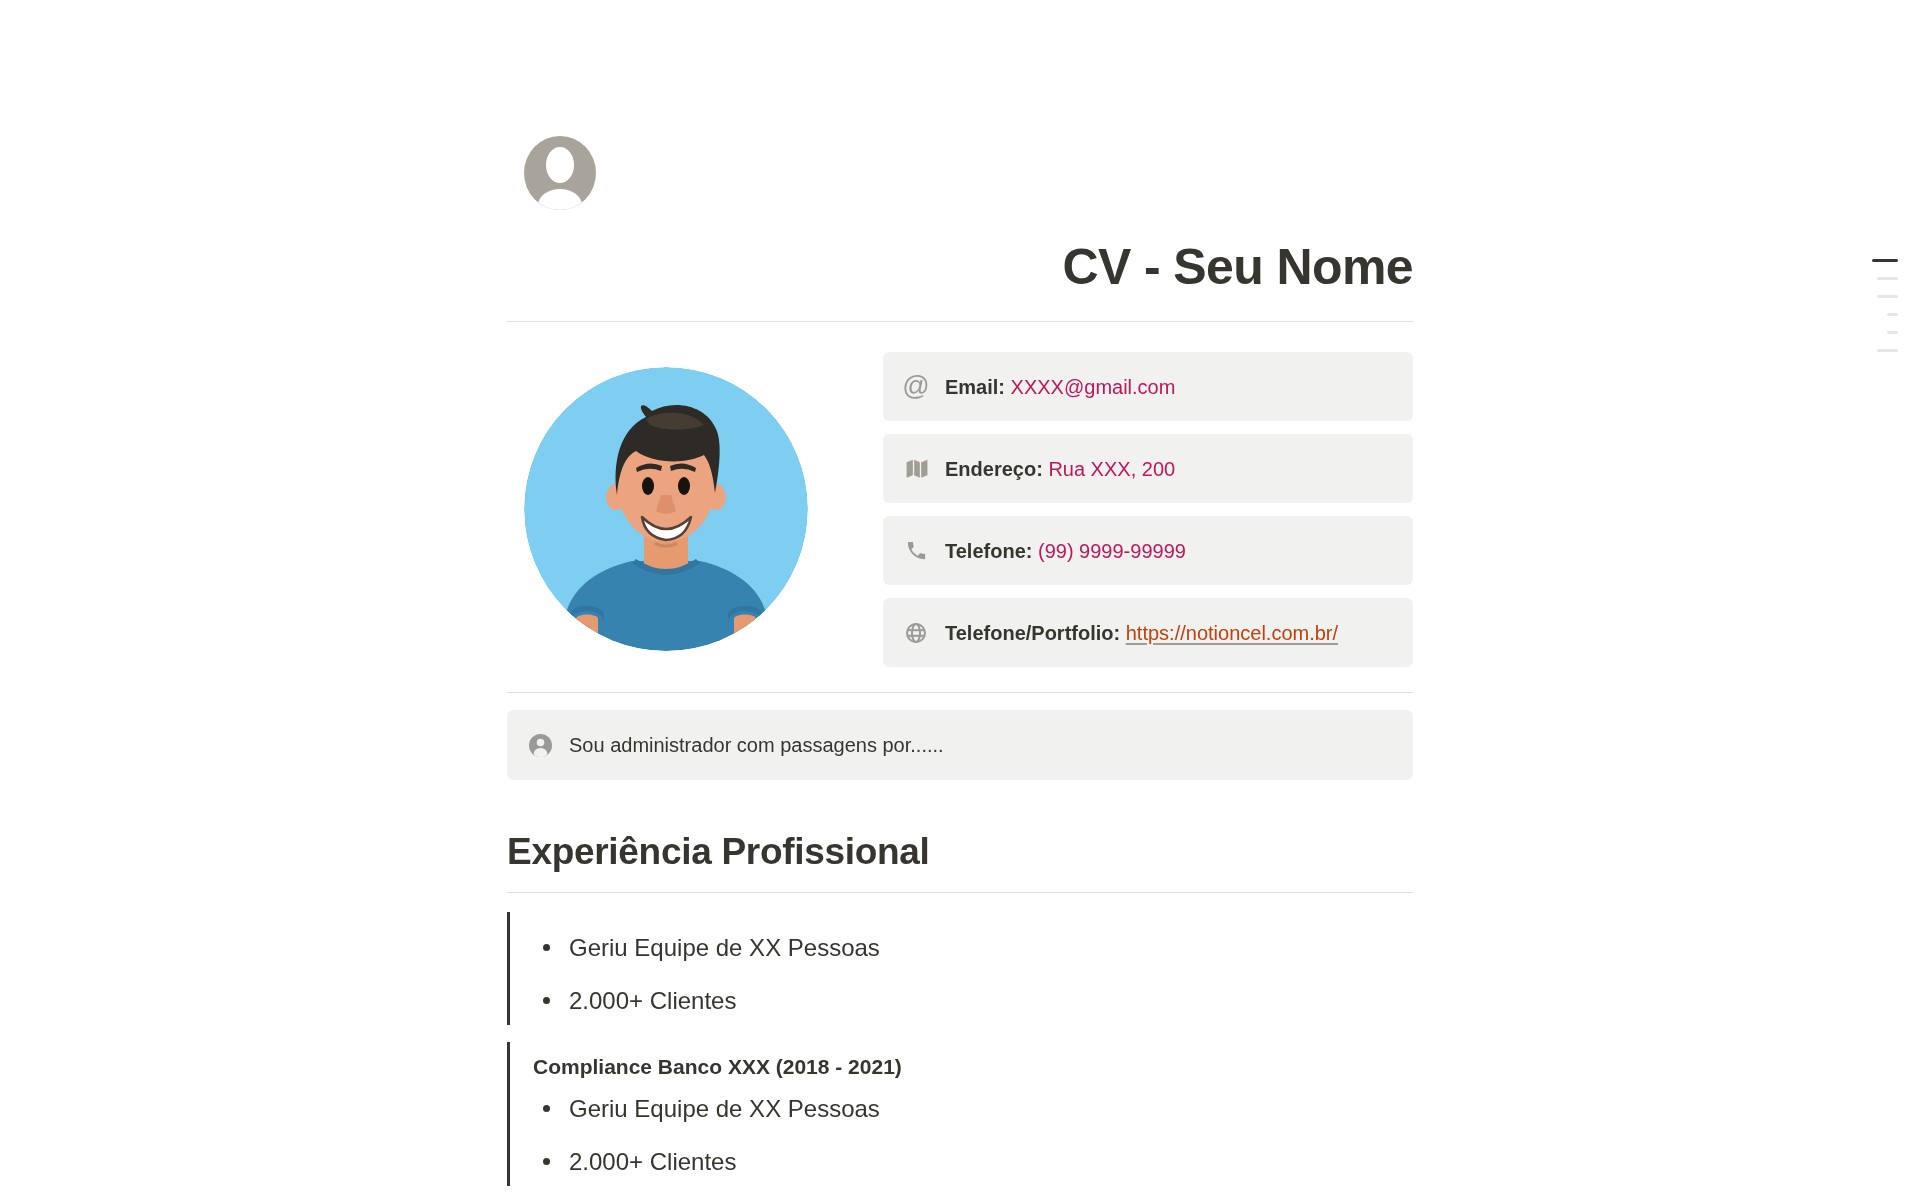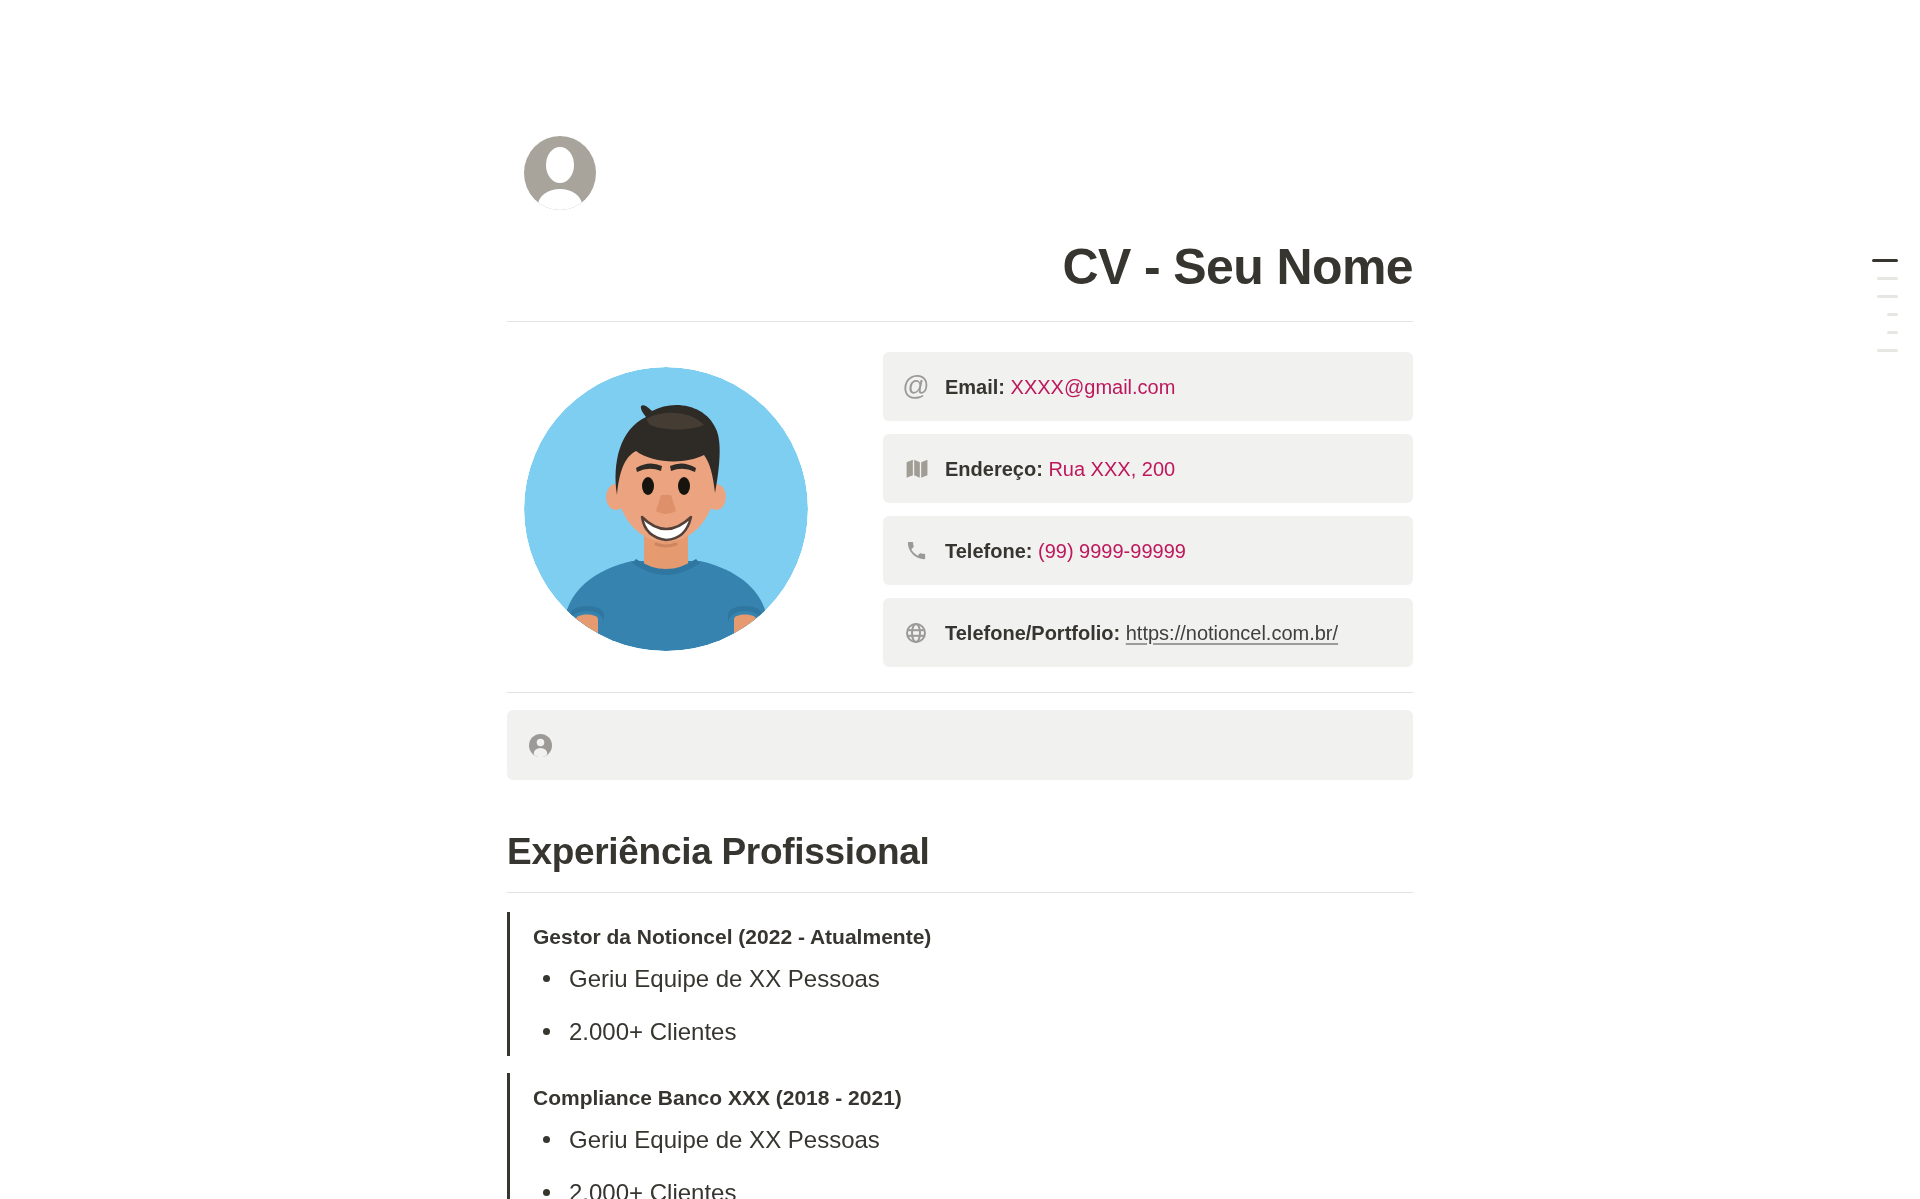--- a/index.html
+++ b/index.html
@@ -23,21 +23,21 @@
   .columns { display:flex; margin-top:30px; }
   .col-left { width:376px; flex:0 0 376px; }
   .avatar-wrap { width:284px; height:284px; margin:15px 0 0 17px; border-radius:50%; overflow:hidden; display:block; }
   .col-right { flex:1; display:flex; flex-direction:column; gap:13px; }
 
   .callout { background:#f1f1ef; border-radius:6px; height:69px; display:flex; align-items:center; padding:0 16px 0 20px; }
   .callout .ic { width:26px; flex:0 0 26px; display:flex; align-items:center; justify-content:center; margin-right:16px; }
   .callout .txt { font-size:20px; line-height:1.5; white-space:nowrap; }
   .callout .lbl { font-weight:700; color:#37352f;text-align:center; }
   .callout .val { font-weight:400; color:#be185d; }
-  .callout a.val { color:#404040; text-decoration-color:rgba(55,53,47,0.45); text-underline-offset:3px; cursor:pointer; }
+  .callout a.val { color:#c2410c; text-decoration-color:rgba(55,53,47,0.45); text-underline-offset:3px; cursor:pointer; }
 
   .at-glyph { font-size:27px; color:#9b9a97; font-weight:400; line-height:1; }
 
   .callout-full { margin-top:17px; height:70px; }
 
   .h2 { margin-top:48px; font-size:37px; line-height:1.3; font-weight:700; letter-spacing:-0.3px; }
 
   
   .quote { border-left:3px solid #37352f; padding:9px 2px 9px 23px; margin-top:19px; }
   .quote + .quote { margin-top:17px; }
@@ -178,28 +178,28 @@
               <circle cx="11" cy="11" r="11"></circle>
             </clipPath>
           </defs>
           <circle cx="11" cy="11" r="11" fill="#9b9a97"></circle>
           <g clip-path="url(#pcc)">
             <circle cx="11" cy="8.2" r="3.6" fill="#f1f1ef"></circle>
             <ellipse cx="11" cy="18.5" rx="6.4" ry="5.2" fill="#f1f1ef"></ellipse>
           </g>
         </svg>
     </span>
+    <span class="txt">Sou administrador com passagens por......</span>
   </div>
 
   <h2 class="h2">Experiência Profissional</h2>
 
   <div class="divider d3"></div>
 
   <div class="quote">
-    <div class="quote-title">Gestor da Notioncel (2022 - Atualmente)</div>
     <ul>
       <li>Geriu Equipe de XX Pessoas</li>
       <li>2.000+ Clientes</li>
     </ul>
   </div>
 
   <div class="quote">
     <div class="quote-title">Compliance Banco XXX (2018 - 2021)</div>
     <ul>
       <li>Geriu Equipe de XX Pessoas</li>

